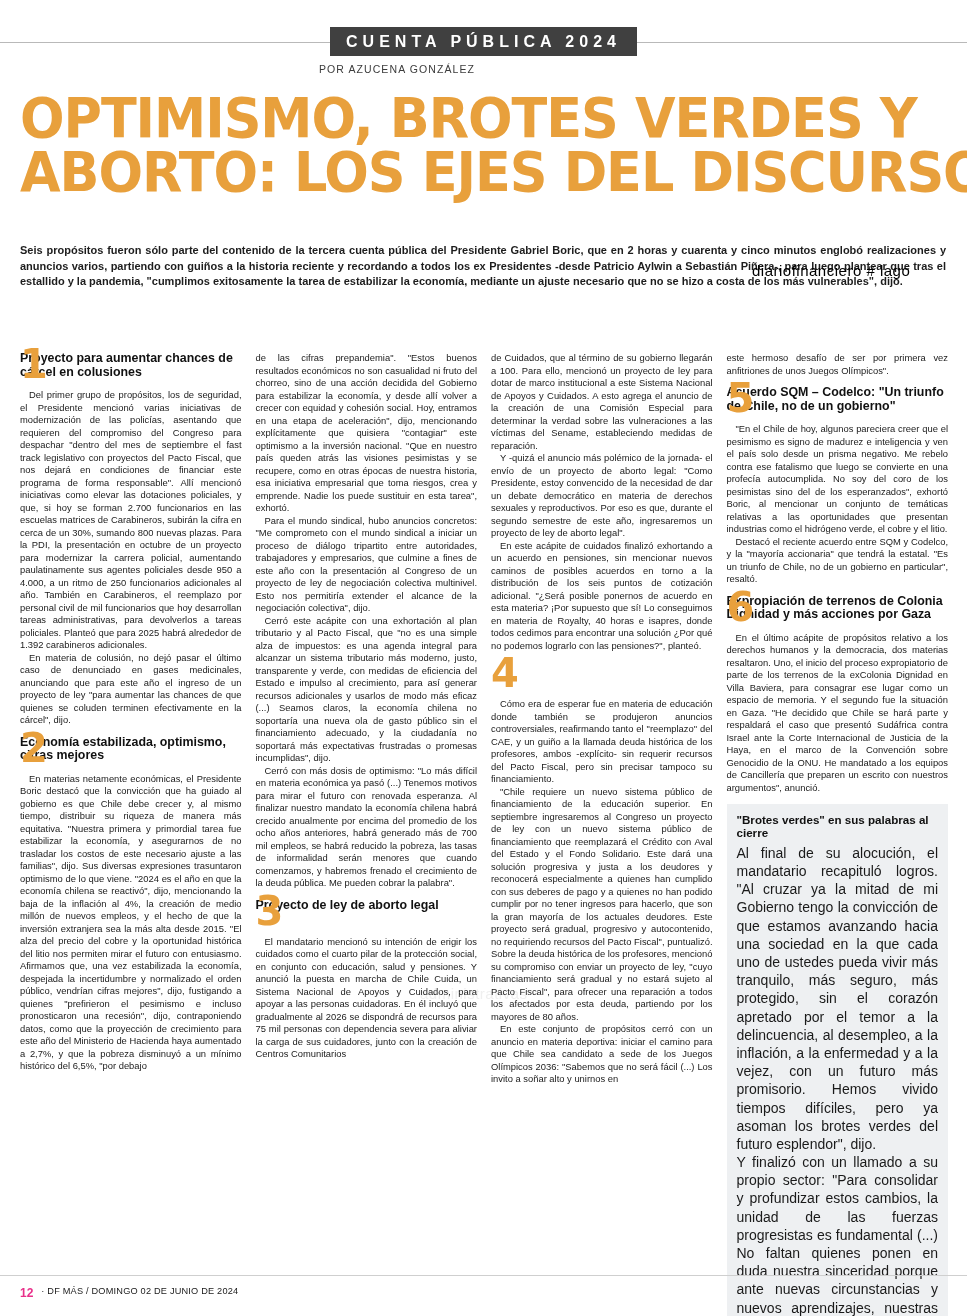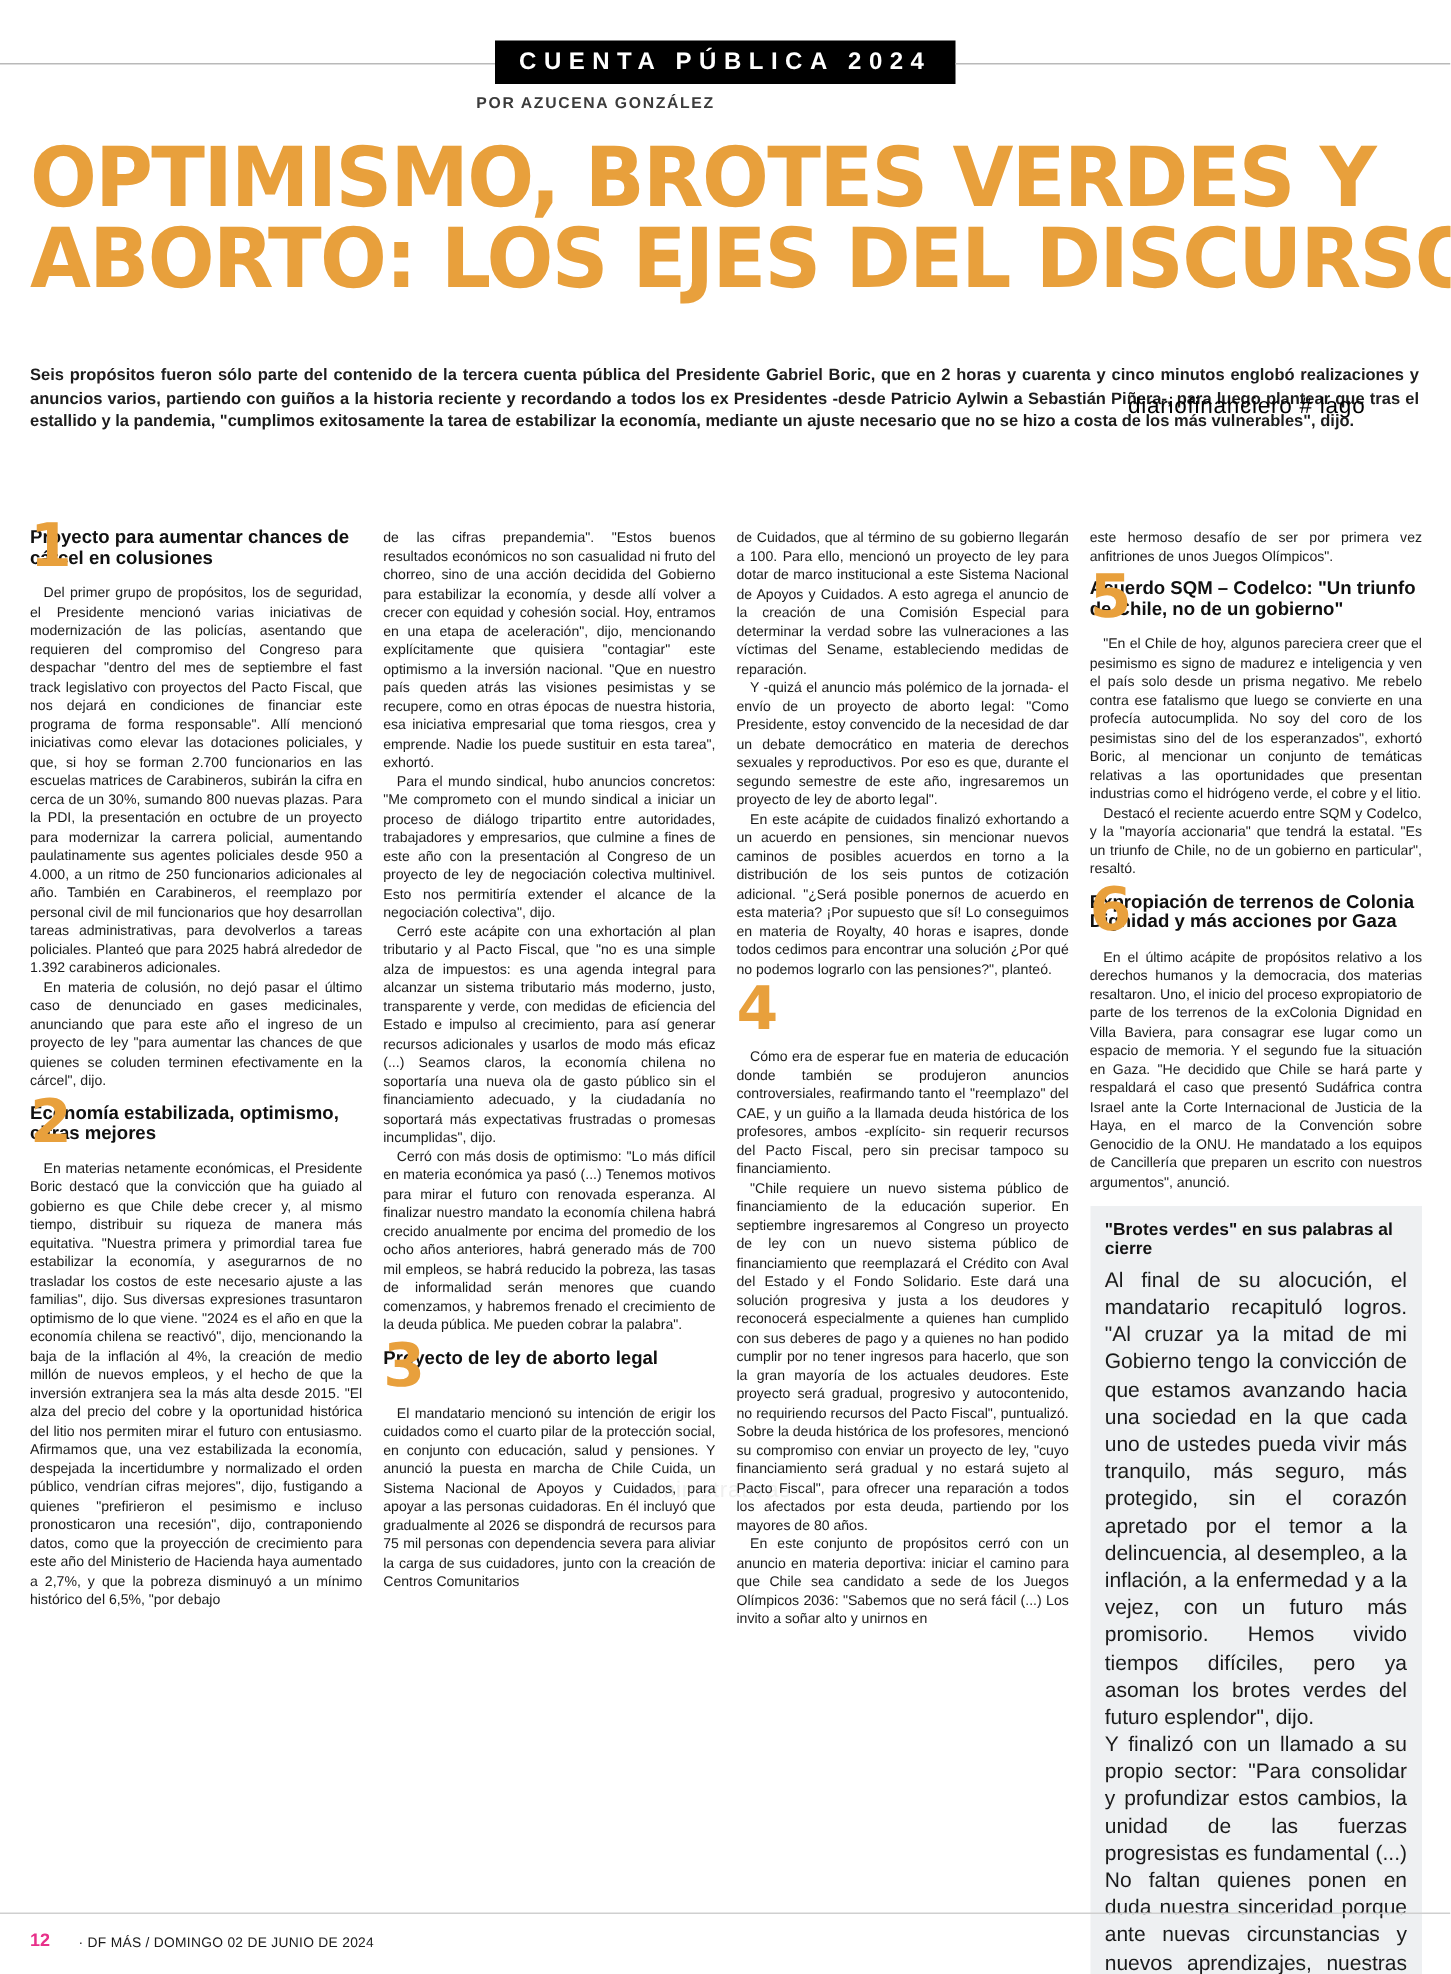--- a/index.html
+++ b/index.html
@@ -28,39 +28,39 @@
     display:flex;
     align-items:center;
   }
   .kicker-rule{
     flex:1 1 auto;
     height:1px;
     background:#b9b9b9;
     margin-top:1px;
   }
   .kicker-box{
-    background:#000000;
+    background:#404040;
     color:#ffffff;
     font-weight:bold;
     font-size:16px;
     letter-spacing:5px;
     padding:6px 16px 5px 16px;
     white-space:nowrap;
   }
   .kicker-left{ width:296px; }
   .kicker-right{ width:296px; }
 
   .byline{
     position:absolute;
     top:63px;
     left:0;
     width:794px;
     text-align:center;
     font-size:10.5px;
-    font-weight:bold;
+    font-weight:normal;
     letter-spacing:1.1px;
     color:#3b3b3b;
   }
 
   
   .headline{
     position:absolute;
     top:92px;
     left:20px;
     width:935px;
@@ -182,22 +182,22 @@
     text-indent:0;
     text-align:justify;
   }
 
   
   .footer{
     position:absolute;
     left:20px;
     bottom:16px;
     display:flex;
-    align-items:flex-end;
-    gap:19px;
+    align-items:flex-start;
+    gap:8px;
   }
   .footer .pg{
     color:#e8308a;
     font-weight:bold;
     font-size:12px;
   }
   .footer .ft{
     font-size:9.2px;
     font-weight:normal;
     letter-spacing:0.2px;

